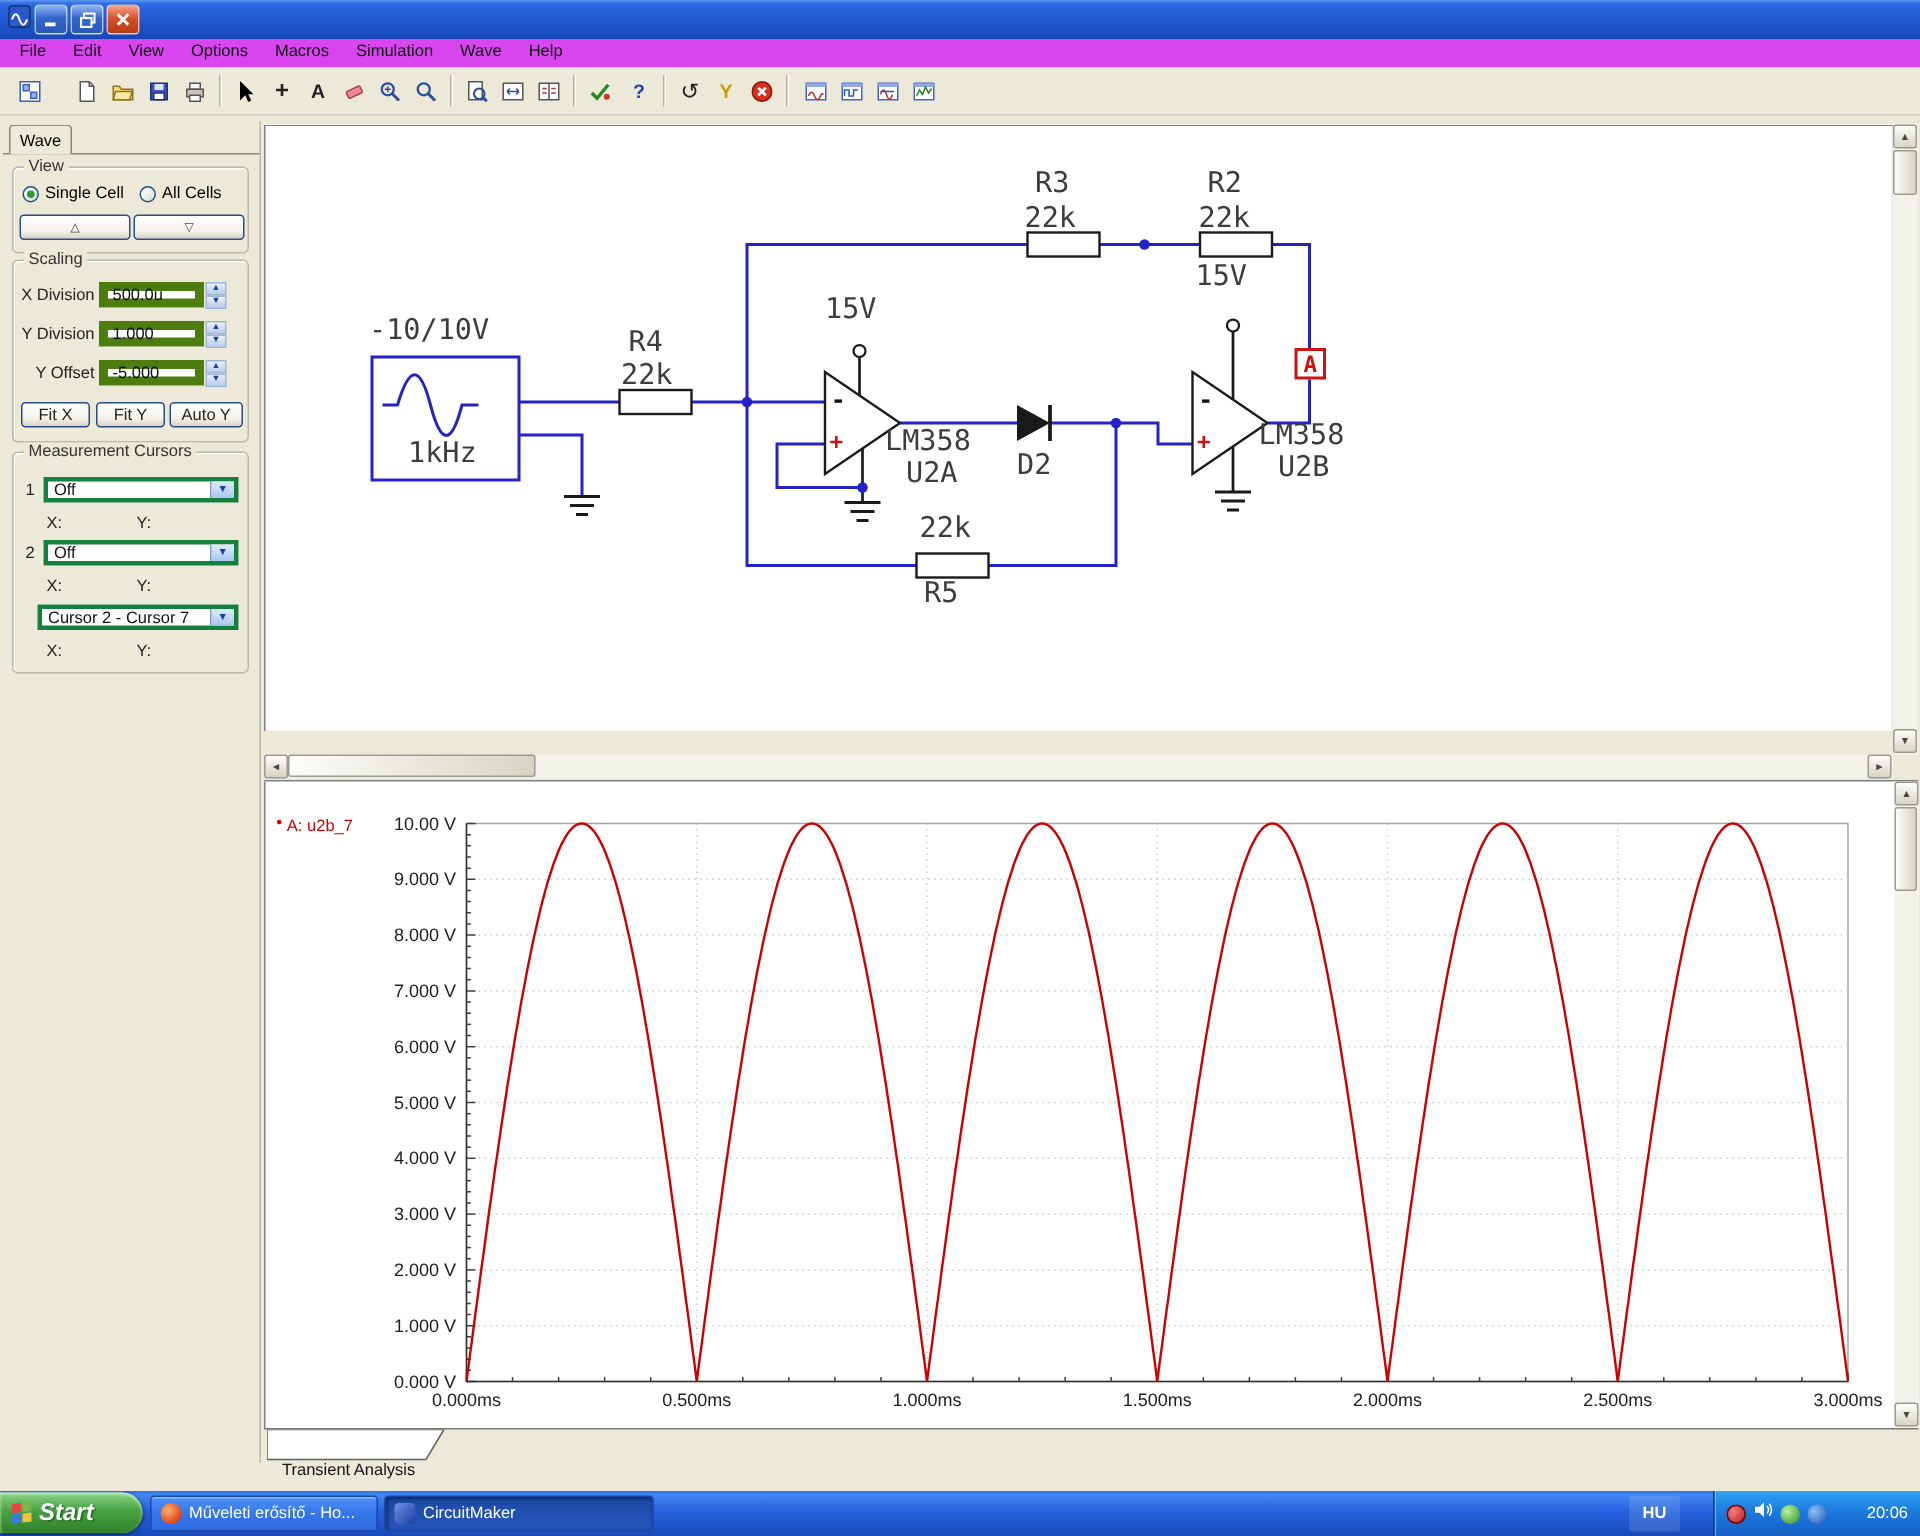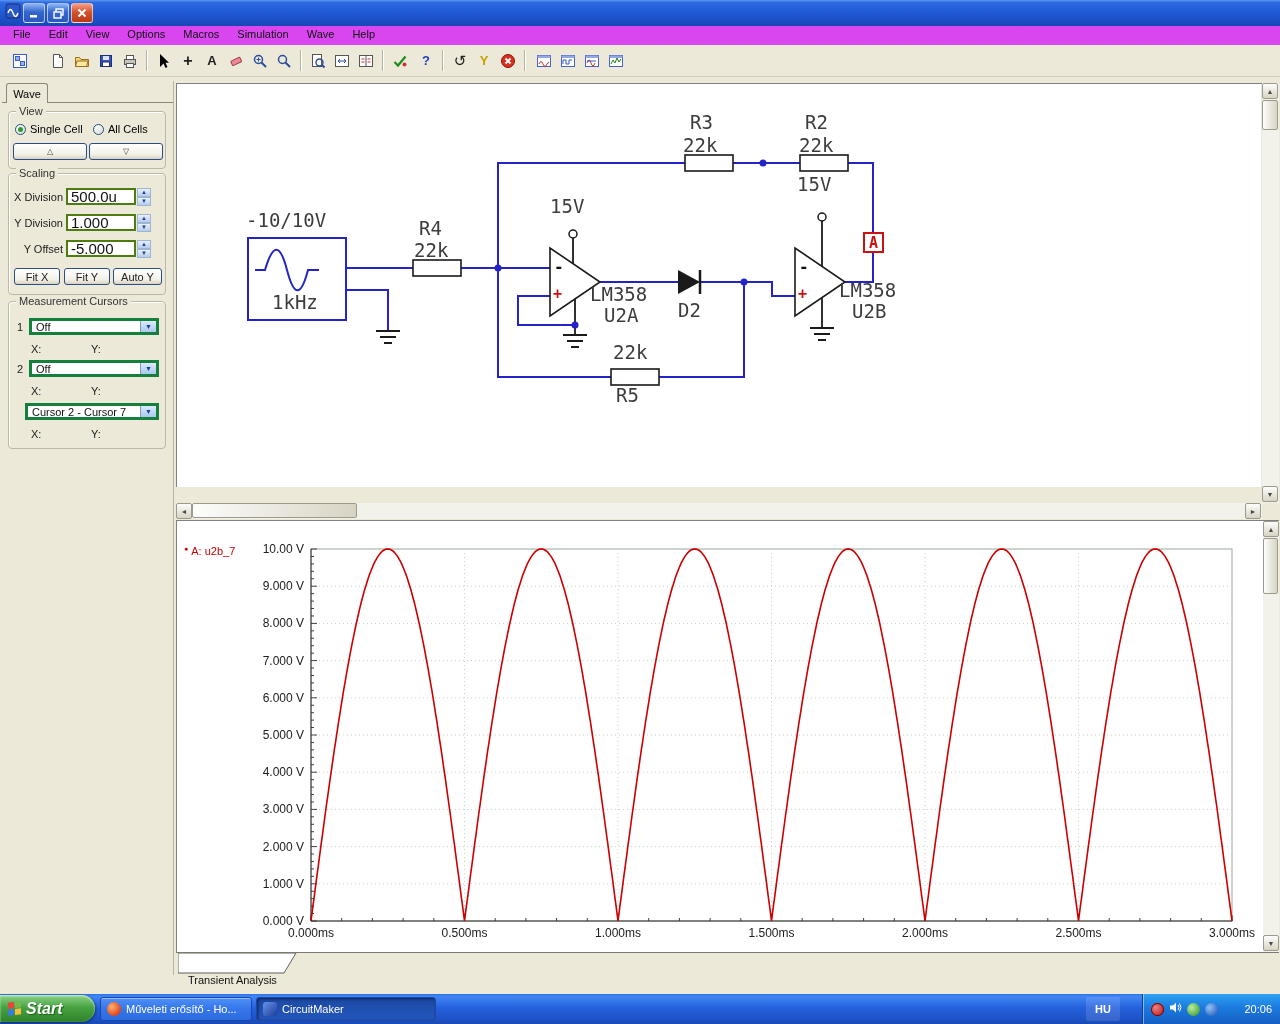--- a/index.html
+++ b/index.html
@@ -26,21 +26,21 @@
 .panel-tab{position:absolute;left:4px;top:2px;width:42px;height:20px;background:#ece9d8;border:1px solid #8a887c;border-bottom:none;border-radius:3px 3px 0 0;display:flex;align-items:center;justify-content:center;z-index:2}
 .panel-tabline{position:absolute;left:0;top:21px;width:171px;border-top:1px solid #8a887c}
 .groupbox{position:absolute;border:1px solid #bcb8a8;border-radius:4px;box-shadow:1px 1px 0 #fff inset}
 .gb-legend{position:absolute;left:7px;top:-7px;background:#ece9d8;padding:0 3px;color:#333}
 .radio-row{position:absolute;display:flex;align-items:center;gap:4px}
 .radio{width:11px;height:11px;border-radius:50%;border:1px solid #1c5180;background:linear-gradient(135deg,#fff,#dcdcd4);position:relative;display:inline-block}
 .radio.checked::after{content:"";position:absolute;left:2px;top:2px;width:5px;height:5px;border-radius:50%;background:#2c9a2c}
 .xpbtn{position:absolute;border:1px solid #2c4c84;border-radius:3px;background:linear-gradient(180deg,#ffffff,#f2f0e8 70%,#d8d2c2);font-size:11px;display:flex;align-items:center;justify-content:center;color:#222}
 .tri{font-size:8px;color:#444;line-height:1}
 .scale-label{position:absolute;width:52px;text-align:right;color:#222}
-.xpinput{position:absolute;background:#fff;border:2px solid #4d7c0f;height:17px;font-size:15px;padding:1px 3px;color:#111;display:flex;align-items:center}
+.xpinput{position:absolute;background:#fff;border:6px solid #4d7c0f;height:17px;font-size:11px;padding:1px 3px;color:#111;display:flex;align-items:center}
 .spinner{position:absolute;width:14px;height:17px;display:flex;flex-direction:column}
 .spin-half{flex:1;border:1px solid #9eb6d4;background:linear-gradient(180deg,#e8f0fc,#b6ccec);font-size:6px;line-height:7px;text-align:center;color:#1c3e9c}
 .combo{position:absolute;height:17px;border:3px solid #15803d;background:#fff;display:flex}
 .combo .val{flex:1;padding:1px 4px;font-size:11px;color:#111;display:flex;align-items:center;overflow:hidden;white-space:nowrap}
 .combo .btn{width:16px;background:linear-gradient(180deg,#dcebfd,#a8c8f0);border-left:1px solid #7f9db9;display:flex;align-items:center;justify-content:center;font-size:7px;color:#1c3e9c}
 .small-lab{position:absolute;color:#222}
 
 
 #circuit-view{position:absolute;left:176px;top:83px;width:1086px;height:404px;background:#fff;
  box-shadow:inset 1px 1px 0 #808080, inset -1px 0 0 #e8e8e8}

